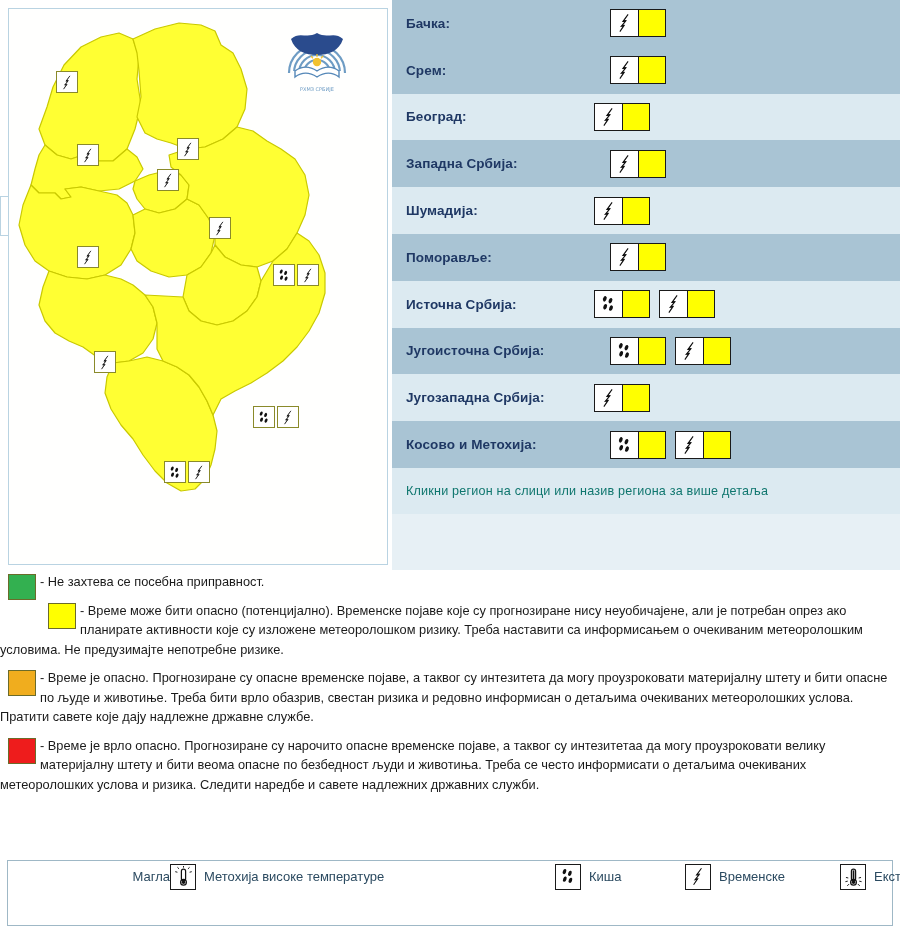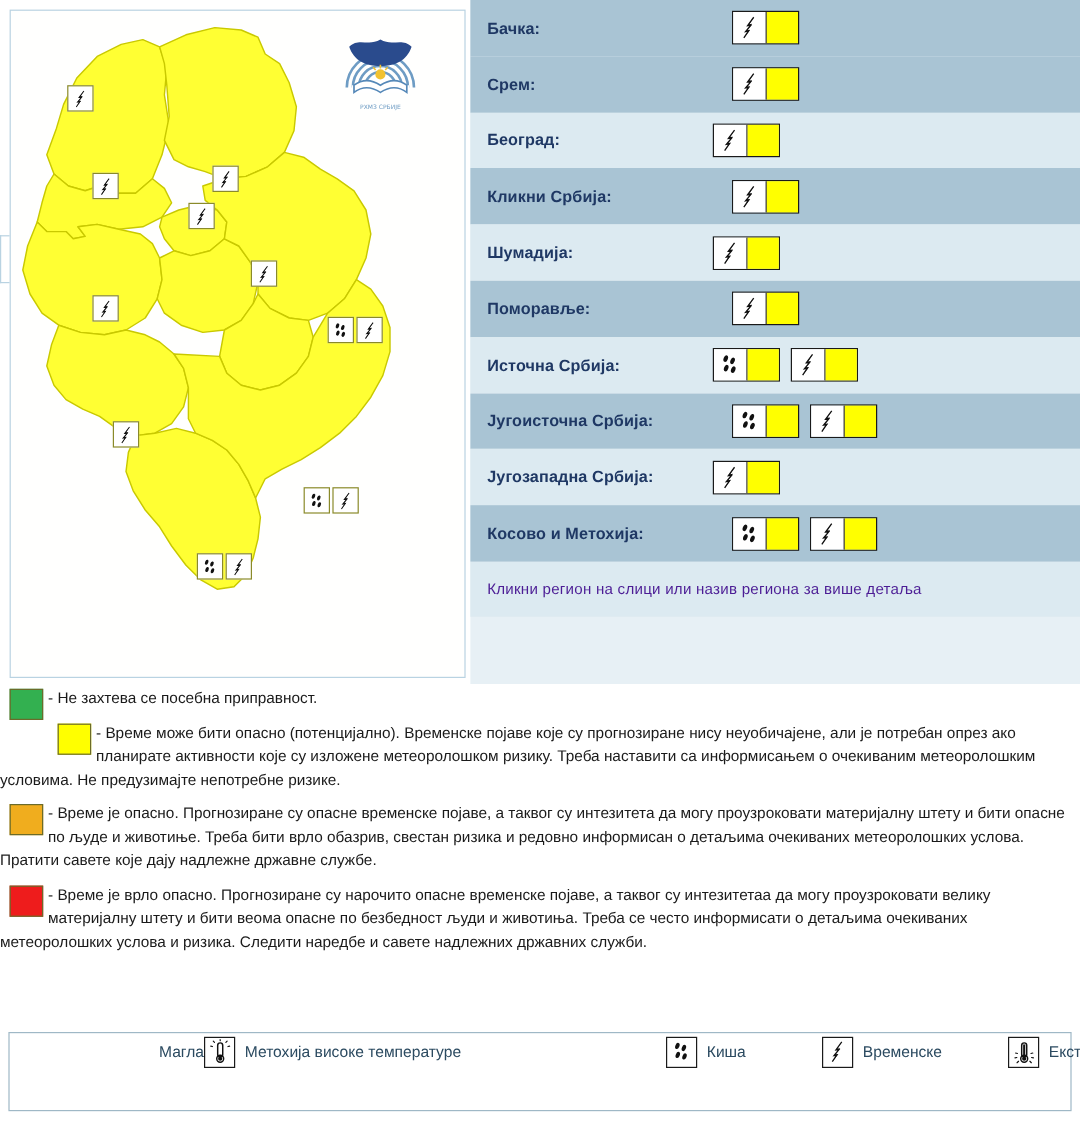--- a/index.html
+++ b/index.html
@@ -74,21 +74,21 @@
     display: flex; align-items: center; justify-content: center;
   }
   .badge .color-cell { flex: 1; height: 100%; }
   .footer-row {
     height: 46px;
     background: #dceaf1;
     display: flex; align-items: center;
     padding-left: 14px;
   }
   .footer-note {
-    color: #4c1d95;
+    color: #0f766e;
     font-size: 12.6px;
     letter-spacing: .2px;
   }
 
   
   .levels { position: absolute; left: 0; top: 572px; width: 900px; }
   .level-block {
     position: relative;
     padding-left: 0px;
     margin-bottom: 9px;
@@ -365,21 +365,21 @@
                   <svg viewBox="0 0 24 24" width="22" height="22">
                     <path d="M15.4 2.6 L9.8 10.2 L12.6 10.0 L8.0 15.6 L10.6 15.2 L6.4 21.4 L12.2 14.0 L9.6 14.3 L14.0 8.6 L11.4 8.9 Z" fill="#111"></path>
                     <path d="M15.4 2.6 L9.8 10.2 L12.6 10.0 L8.0 15.6 L10.6 15.2 L6.4 21.4" fill="none" stroke="#111" stroke-width="1.2"></path>
                   </svg>
                 </div>
                 <div class="color-cell" style="background: rgb(255, 255, 0);"></div>
               </div>
             </div>
           </div>
           <div class="region-row odd">
-            <div class="region-name">Кликни Србија:</div>
+            <div class="region-name">Западна Србија:</div>
             <div class="badges">
               <div class="badge">
                 <div class="glyph-cell">
                   <svg viewBox="0 0 24 24" width="22" height="22">
                     <path d="M15.4 2.6 L9.8 10.2 L12.6 10.0 L8.0 15.6 L10.6 15.2 L6.4 21.4 L12.2 14.0 L9.6 14.3 L14.0 8.6 L11.4 8.9 Z" fill="#111"></path>
                     <path d="M15.4 2.6 L9.8 10.2 L12.6 10.0 L8.0 15.6 L10.6 15.2 L6.4 21.4" fill="none" stroke="#111" stroke-width="1.2"></path>
                   </svg>
                 </div>
                 <div class="color-cell" style="background: rgb(255, 255, 0);"></div>
               </div>

